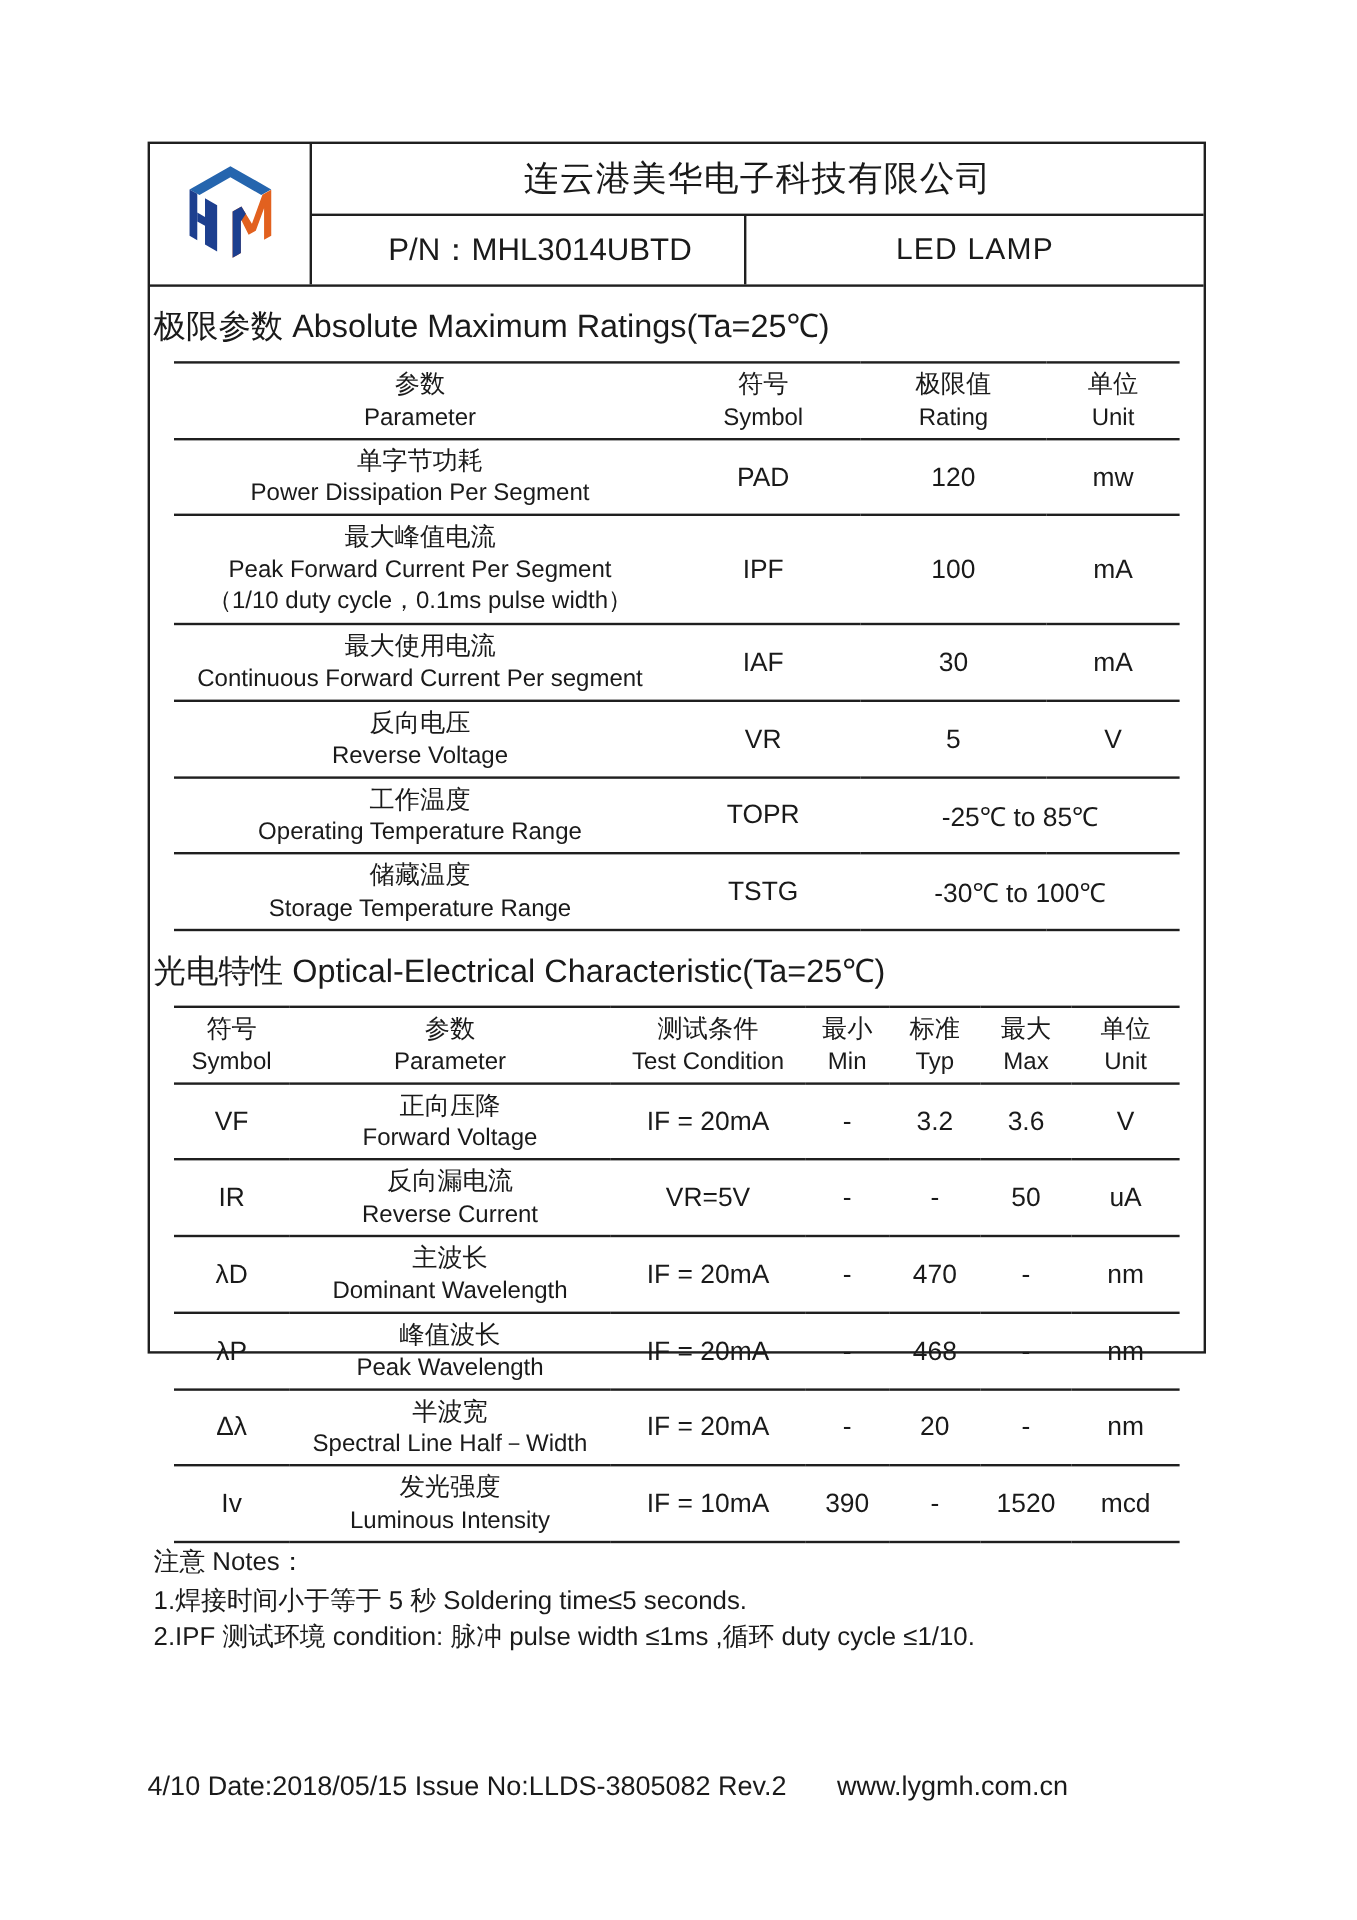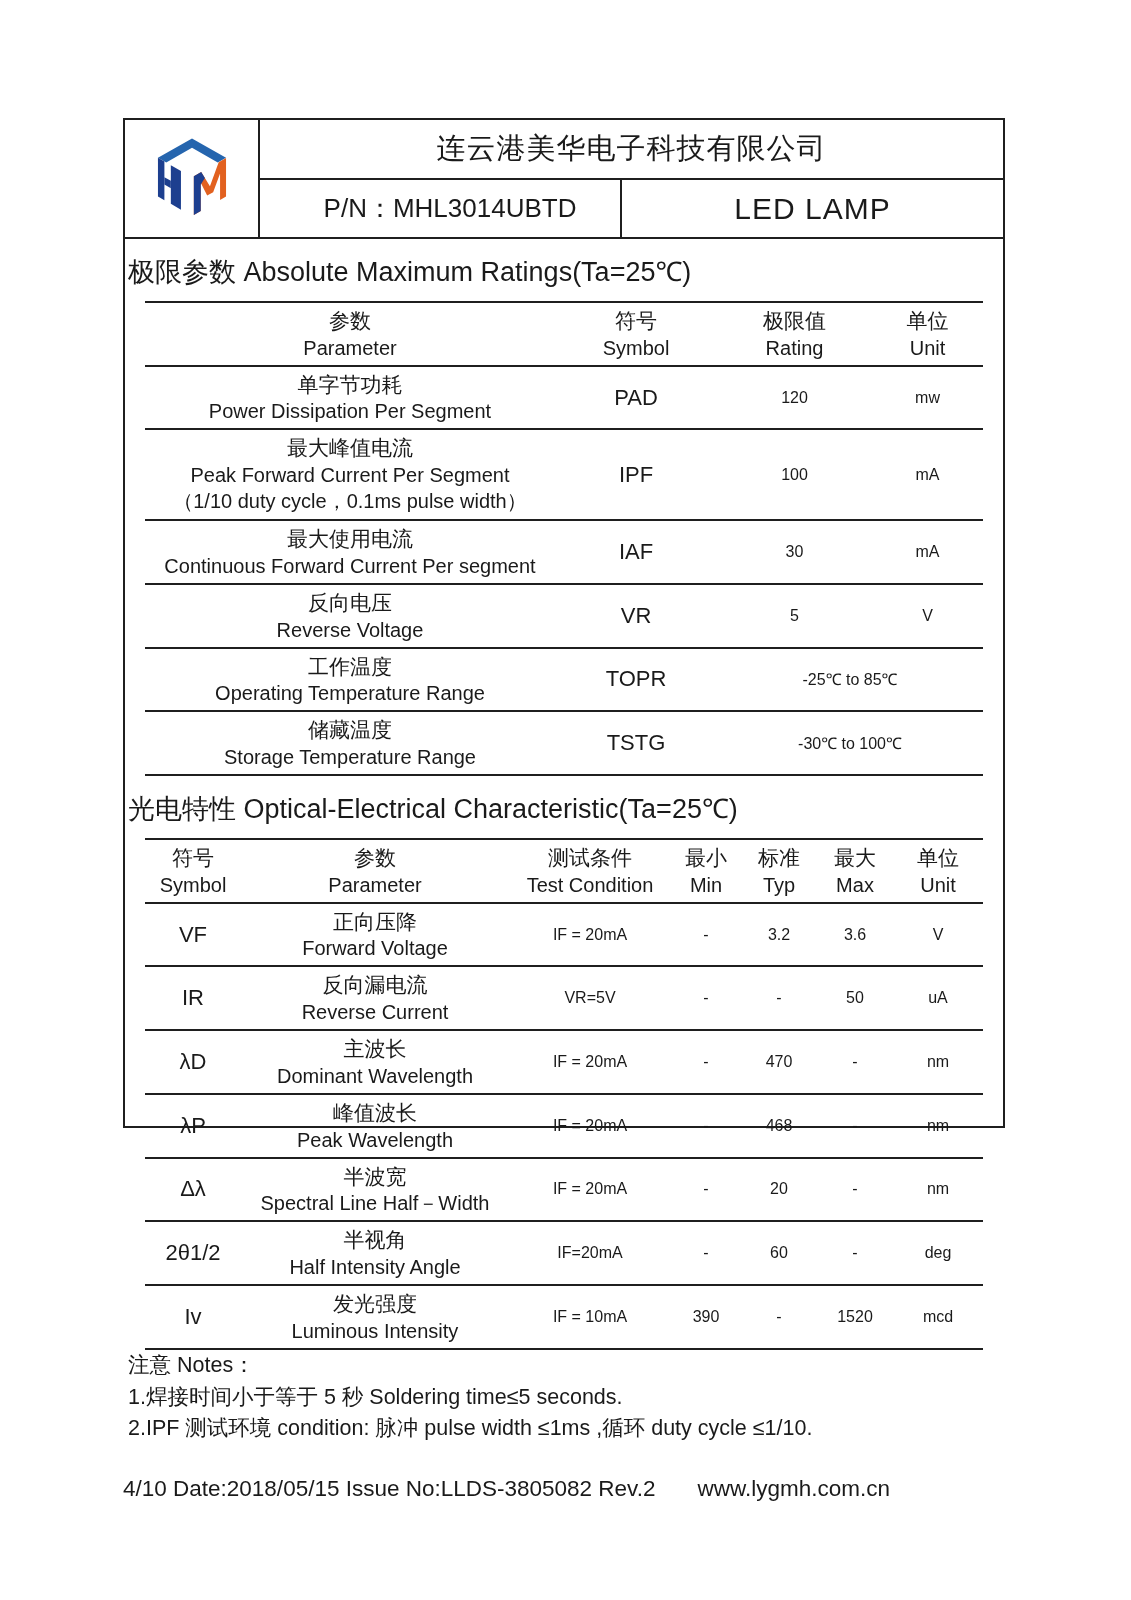--- a/index.html
+++ b/index.html
@@ -32,21 +32,21 @@
     flex: 0 0 auto;
   }
   .cell-center { display: flex; align-items: center; justify-content: center; }
   .logo-cell { grid-row: 1 / 3; grid-column: 1; border-right: 2px solid #1f1f1f; }
   .company-cell {
     grid-row: 1; grid-column: 2 / 4;
     border-bottom: 2px solid #1f1f1f;
     font-size: 29px; letter-spacing: 1px;
   }
   .pn-cell { grid-row: 2; grid-column: 2; border-right: 2px solid #1f1f1f; font-size: 26px; padding-left: 20px; }
-  .product-cell { grid-row: 2; grid-column: 3; font-size: 30px; letter-spacing: 1px; }
+  .product-cell { grid-row: 2; grid-column: 3; font-size: 25px; letter-spacing: 1px; }
   .logo-svg { width: 92px; height: 92px; }
 
   
   .section-title {
     font-size: 27px;
     padding: 13px 2px 11px 3px;
     flex: 0 0 auto;
   }
 
   
@@ -60,21 +60,21 @@
   table.datatable tr { border-bottom: 2px solid #1f1f1f; }
   table.datatable thead tr { border-top: 2px solid #1f1f1f; }
   table.datatable td, table.datatable th {
     text-align: center; vertical-align: middle;
     font-weight: normal;
     padding: 4px 2px;
   }
   .zh-line { font-size: 21px; line-height: 1.32; }
   .en-line { font-size: 20px; line-height: 1.3; }
   .extra-line { font-size: 20px; line-height: 1.35; }
-  .val { font-size: 16px; }
+  .val { font-size: 22px; }
   .sym { font-size: 22px; }
 
   
   .t1-param { width: 410px; }
   .t1-symbol { width: 162px; }
   .t1-rating { width: 155px; }
   .t1-unit { width: 111px; }
 
   
   .t2-symbol { width: 96px; }
@@ -316,32 +316,20 @@
             <div class="zh-line">半波宽</div>
             <div class="en-line">Spectral Line Half－Width</div>
           </td>
           <td class="val">IF = 20mA</td>
           <td class="val">-</td>
           <td class="val">20</td>
           <td class="val">-</td>
           <td class="val">nm</td>
         </tr>
         <tr>
-          <td class="sym">2θ1/2</td>
-          <td>
-            <div class="zh-line">半视角</div>
-            <div class="en-line">Half Intensity Angle</div>
-          </td>
-          <td class="val">IF=20mA</td>
-          <td class="val">-</td>
-          <td class="val">60</td>
-          <td class="val">-</td>
-          <td class="val">deg</td>
-        </tr>
-        <tr>
           <td class="sym">Iv</td>
           <td>
             <div class="zh-line">发光强度</div>
             <div class="en-line">Luminous Intensity</div>
           </td>
           <td class="val">IF = 10mA</td>
           <td class="val">390</td>
           <td class="val">-</td>
           <td class="val">1520</td>
           <td class="val">mcd</td>

